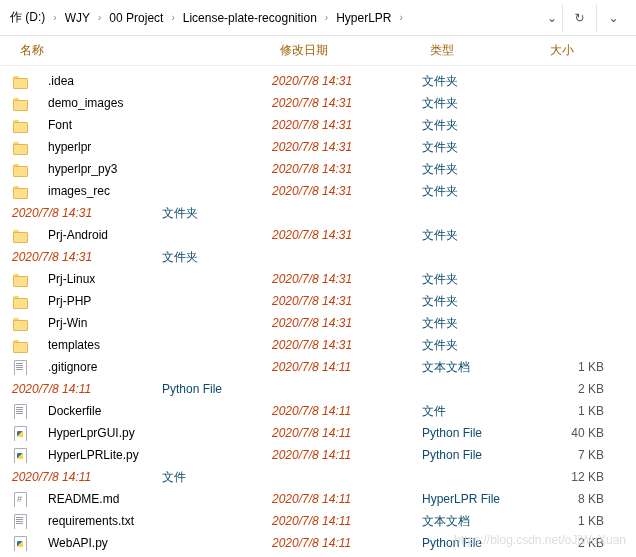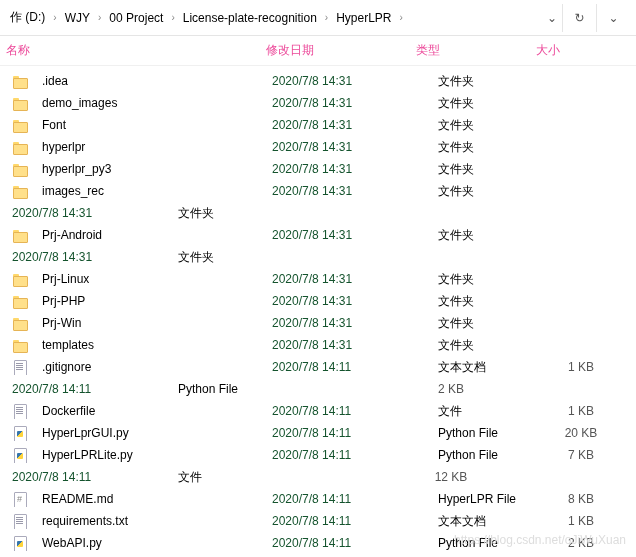--- a/index.html
+++ b/index.html
@@ -5,32 +5,32 @@
   * { box-sizing: border-box; margin: 0; padding: 0; font-family: "Microsoft YaHei", "Segoe UI", sans-serif; }
   body { background: #fff; width: 636px; height: 557px; font-size: 12px; color: #000; overflow: hidden; }
 
   .toolbar { height: 36px; display: flex; align-items: center; border-bottom: 1px solid #e5e5e5; padding: 0 6px; }
   .breadcrumb { flex: 1; display: flex; align-items: center; gap: 4px; white-space: nowrap; overflow: hidden; padding-left: 4px; }
   .breadcrumb span.crumb { color: #000; }
   .breadcrumb span.sep { color: #888; font-size: 10px; padding: 0 4px; }
   .toolbar .dropbtn { width: 20px; text-align: center; color: #555; }
   .toolbar .tbtn { width: 34px; height: 28px; display: flex; align-items: center; justify-content: center; border-left: 1px solid #e5e5e5; color: #555; }
 
-  .columns { display: flex; align-items: center; height: 30px; border-bottom: 1px solid #f0f0f0; padding: 0 6px; color: #ec4899; }
+  .columns { display: flex; align-items: center; height: 30px; border-bottom: 1px solid #f0f0f0; padding: 0 20px; color: #a16207; }
   .col-name { flex: 0 0 260px; }
   .col-date { flex: 0 0 150px; }
   .col-type { flex: 0 0 120px; }
   .col-size { flex: 1; }
 
   .list { padding: 4px 0; }
   .row { display: flex; align-items: center; height: 22px; padding: 0 12px; }
-  .cell-name { flex: 0 0 260px; display: flex; align-items: center; gap: 14px; white-space: nowrap; overflow: hidden; }
-  .cell-date { flex: 0 0 150px; color: #14532d; }
-  .cell-type { flex: 0 0 120px; color: #000000; margin-left: 16px; }
-  .cell-size { flex: 1; text-align: center; color: #555; padding-right: 20px; }
+  .cell-name { flex: 0 0 260px; display: flex; align-items: center; gap: 20px; white-space: nowrap; overflow: hidden; }
+  .cell-date { flex: 0 0 150px; color: #c2410c; font-style: italic; }
+  .cell-type { flex: 0 0 120px; color: #0c4a6e; }
+  .cell-size { flex: 1; text-align: right; color: #555; padding-right: 20px; }
   .icon { width: 16px; height: 16px; flex: 0 0 16px; display: flex; align-items: center; justify-content: center; }
 
   
   .ic-folder { position: relative; }
   .ic-folder::before { content: ""; position: absolute; left: 1px; top: 3px; width: 6px; height: 3px; background: #ffd86b; border-radius: 1px 1px 0 0; }
   .ic-folder::after { content: ""; position: absolute; left: 1px; top: 5px; width: 13px; height: 9px; background: #ffe08a; border: 1px solid #e6b455; border-radius: 1px; }
 
   
   .ic-doc { position: relative; }
   .ic-doc::before { content: ""; position: absolute; left: 2px; top: 1px; width: 11px; height: 14px; background: #fff; border: 1px solid #aab; border-radius: 1px; }
@@ -215,21 +215,21 @@
       <div class="cell-type">文件</div>
       <div class="cell-size">1 KB</div>
     </div>
     <div class="row">
       <div class="cell-name">
         <span class="icon ic-py"></span>
         <span>HyperLprGUI.py</span>
       </div>
       <div class="cell-date">2020/7/8 14:11</div>
       <div class="cell-type">Python File</div>
-      <div class="cell-size">20 KB</div>
+      <div class="cell-size">40 KB</div>
     </div>
     <div class="row">
       <div class="cell-name">
         <span class="icon ic-py"></span>
         <span>HyperLPRLite.py</span>
       </div>
       <div class="cell-date">2020/7/8 14:11</div>
       <div class="cell-type">Python File</div>
       <div class="cell-size">7 KB</div>
     </div>

